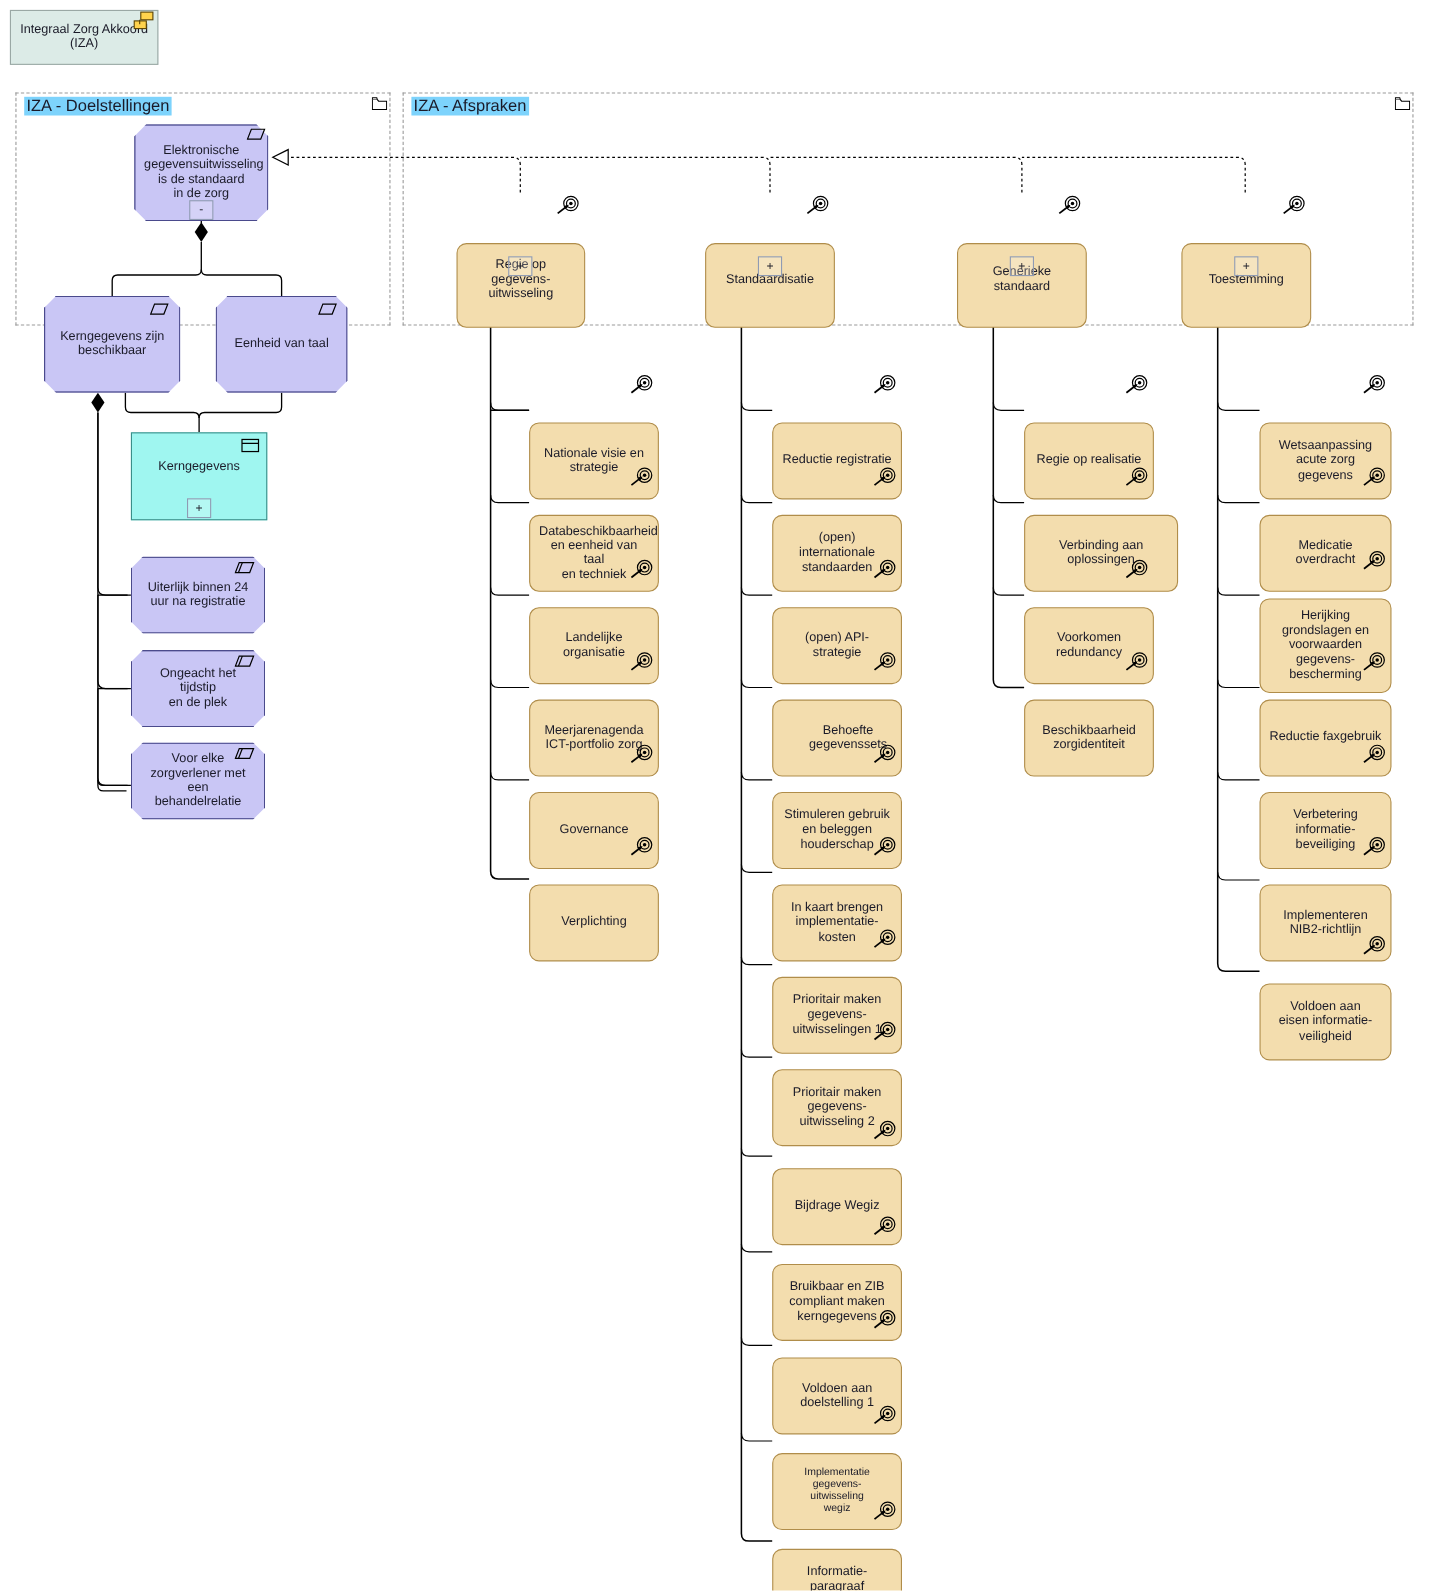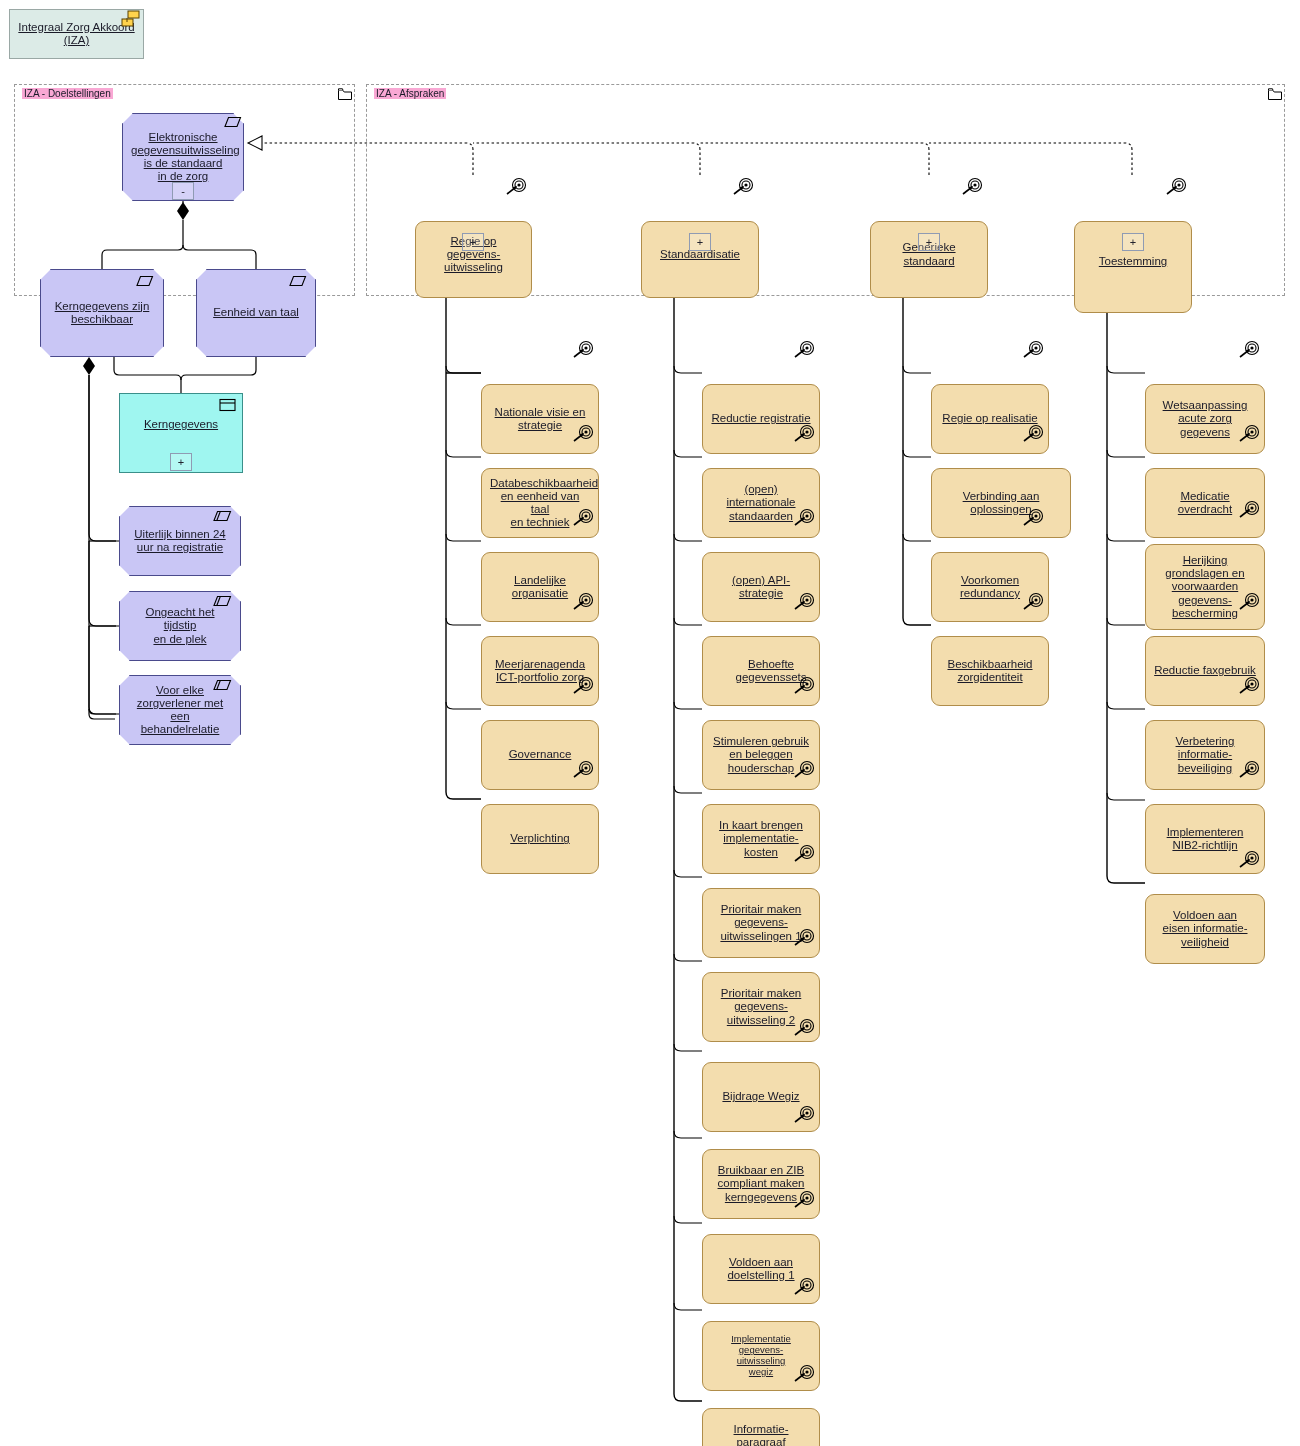--- a/index.html
+++ b/index.html
@@ -5,21 +5,21 @@
   html,body{margin:0;padding:0;background:#ffffff;}
   body{width:1300px;height:1446px;position:relative;
        font-family:"Liberation Sans","DejaVu Sans",sans-serif;
        color:#1a1a28;overflow:hidden;}
   #canvas{position:absolute;left:0;top:0;width:1300px;height:1446px;}
   svg.wires{position:absolute;left:0;top:0;width:1300px;height:1446px;pointer-events:none;}
 
   
   .node{position:absolute;box-sizing:border-box;display:flex;align-items:center;
         justify-content:center;text-align:center;padding:6px 8px;line-height:1.15;}
-  .node .lbl{display:block;width:100%;white-space:pre-line;text-decoration:underline;}
+  .node .lbl{display:block;width:100%;white-space:pre-line;}
 
   
   .grouping{background:#dcebe7;border:1px solid #9aa8a5;font-size:11.5px;}
 
   
   .goal{background:#c9c6f5;border:1px solid #4a4a8c;font-size:11.5px;
         clip-path:polygon(11px 0,calc(100% - 11px) 0,100% 11px,100% calc(100% - 11px),
                           calc(100% - 11px) 100%,11px 100%,0 calc(100% - 11px),0 11px);}
   .goal-ring{position:absolute;box-sizing:border-box;border:1px solid #4a4a8c;
         background:transparent;pointer-events:none;
@@ -27,22 +27,22 @@
                           calc(100% - 11px) 100%,11px 100%,0 calc(100% - 11px),0 11px);}
 
   
   .dataobj{background:#9ff6f0;border:1px solid #3a8f8a;font-size:11.5px;}
 
   
   .outcome{background:#f3ddae;border:1px solid #b08d4a;border-radius:9px;font-size:11.5px;margin-top:46px;}
 
   
   .group{position:absolute;box-sizing:border-box;border:1px dashed #9a9a9a;background:transparent;}
-  .group > .gtitle{position:absolute;left:7px;top:3px;font-size:10px;color:#1a1a28;
-        background:#f9a8d4;padding:0 2px;}
+  .group > .gtitle{position:absolute;left:7px;top:3px;font-size:15px;color:#1a1a28;
+        background:#7dd3fc;padding:0 2px;}
 
   
   .ic{position:absolute;pointer-events:none;}
   .plusbox{position:absolute;box-sizing:border-box;border:1px solid #8f9bb3;
         background:rgba(255,255,255,.22);width:22px;height:18px;
         display:flex;align-items:center;justify-content:center;
         font-size:11px;line-height:1;color:#23232e;}
   .tiny{font-size:9.5px;}
 </style>
 </head>
@@ -282,21 +282,21 @@
     <circle cx="15" cy="8" r="6.5" fill="none" stroke="#000" stroke-width="1.1"></circle>
     <circle cx="15" cy="8" r="4" fill="none" stroke="#000" stroke-width="1.1"></circle>
     <circle cx="15" cy="8" r="1.6" fill="#000"></circle>
     <path d="M3 17 L12 10" stroke="#000" stroke-width="1.6"></path>
     <polygon points="13.2,9.1 8.5,10.2 11.2,12.6" fill="#000"></polygon>
   </svg>
   <div class="plusbox" style="left:918px;top:233px;">
       <span>+</span>
     </div>
 
-  <div class="node outcome" style="left:1074px;top:175px;width:118px;height:92px;padding-bottom:16px;">
+  <div class="node outcome" style="left:1074px;top:175px;width:118px;height:77px;padding-bottom:16px;">
     <span class="lbl">Toestemming</span>
   </div>
   <svg class="ic" style="left:1164px;top:177px;" width="24" height="20" viewBox="0 0 24 20">
     <circle cx="15" cy="8" r="6.5" fill="none" stroke="#000" stroke-width="1.1"></circle>
     <circle cx="15" cy="8" r="4" fill="none" stroke="#000" stroke-width="1.1"></circle>
     <circle cx="15" cy="8" r="1.6" fill="#000"></circle>
     <path d="M3 17 L12 10" stroke="#000" stroke-width="1.6"></path>
     <polygon points="13.2,9.1 8.5,10.2 11.2,12.6" fill="#000"></polygon>
   </svg>
   <div class="plusbox" style="left:1122px;top:233px;">

